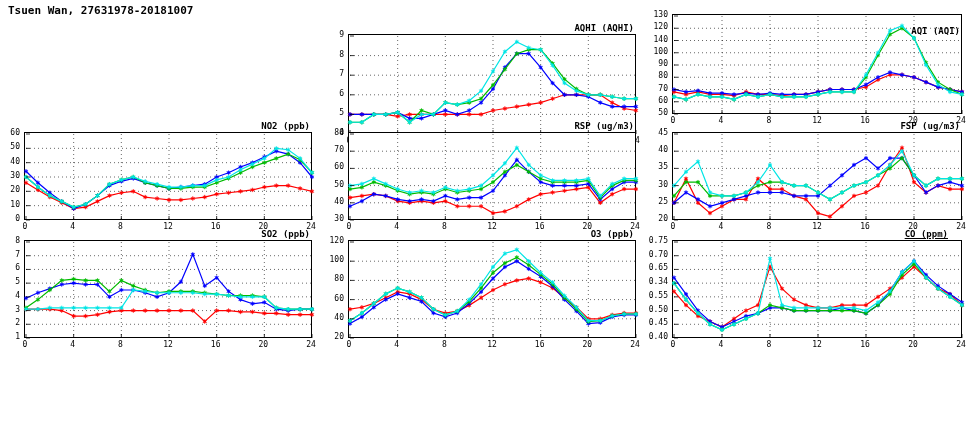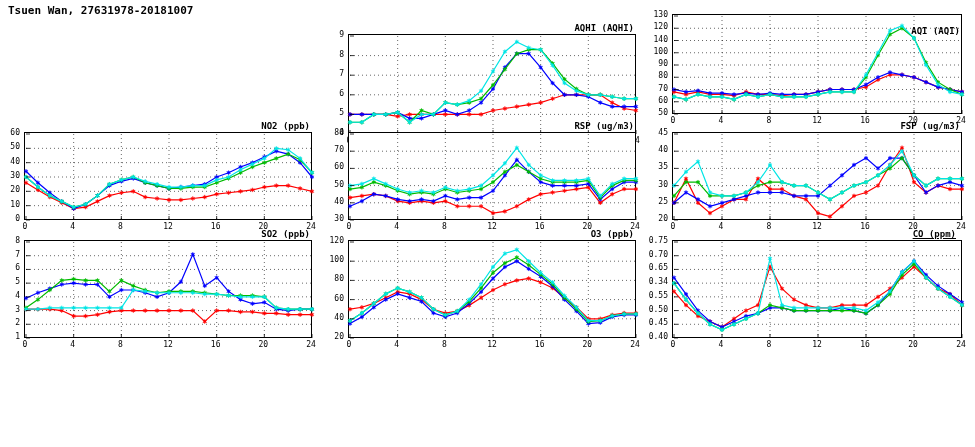--- a/index.html
+++ b/index.html
@@ -1251,21 +1251,21 @@
             <line x1="1" x2="5" y1="1" y2="1" stroke="#000" stroke-width="0.8"></line>
             <line y1="97" y2="93" x1="1" x2="1" stroke="#000" stroke-width="0.8"></line>
             <line y1="97" y2="93" x1="49" x2="49" stroke="#000" stroke-width="0.8"></line>
             <line y1="97" y2="93" x1="97" x2="97" stroke="#000" stroke-width="0.8"></line>
             <line y1="97" y2="93" x1="145" x2="145" stroke="#000" stroke-width="0.8"></line>
             <line y1="97" y2="93" x1="193" x2="193" stroke="#000" stroke-width="0.8"></line>
             <line y1="97" y2="93" x1="241" x2="241" stroke="#000" stroke-width="0.8"></line>
             <line y1="97" y2="93" x1="289" x2="289" stroke="#000" stroke-width="0.8"></line>
           </svg>
         </div>
-        <div class="plot-title" style="right: 6px; top: -11px; text-decoration: underline;">CO (ppm)</div>
+        <div class="plot-title" style="right: 14px; top: -11px; text-decoration: underline;">CO (ppm)</div>
         <div class="tick-y" style="left: -30px; width: 26px; top: 92px;">0.40</div>
         <div class="tick-y" style="left: -30px; width: 26px; top: 78.2857px;">0.45</div>
         <div class="tick-y" style="left: -30px; width: 26px; top: 64.5714px;">0.50</div>
         <div class="tick-y" style="left: -30px; width: 26px; top: 50.8571px;">0.55</div>
         <div class="tick-y" style="left: -30px; width: 26px; top: 37.1429px;">0.34</div>
         <div class="tick-y" style="left: -30px; width: 26px; top: 23.4286px;">0.65</div>
         <div class="tick-y" style="left: -30px; width: 26px; top: 9.71429px;">0.70</div>
         <div class="tick-y" style="left: -30px; width: 26px; top: -4px;">0.75</div>
         <div class="tick-x" style="left: -9px; top: 100px;">0</div>
         <div class="tick-x" style="left: 39px; top: 100px;">4</div>

